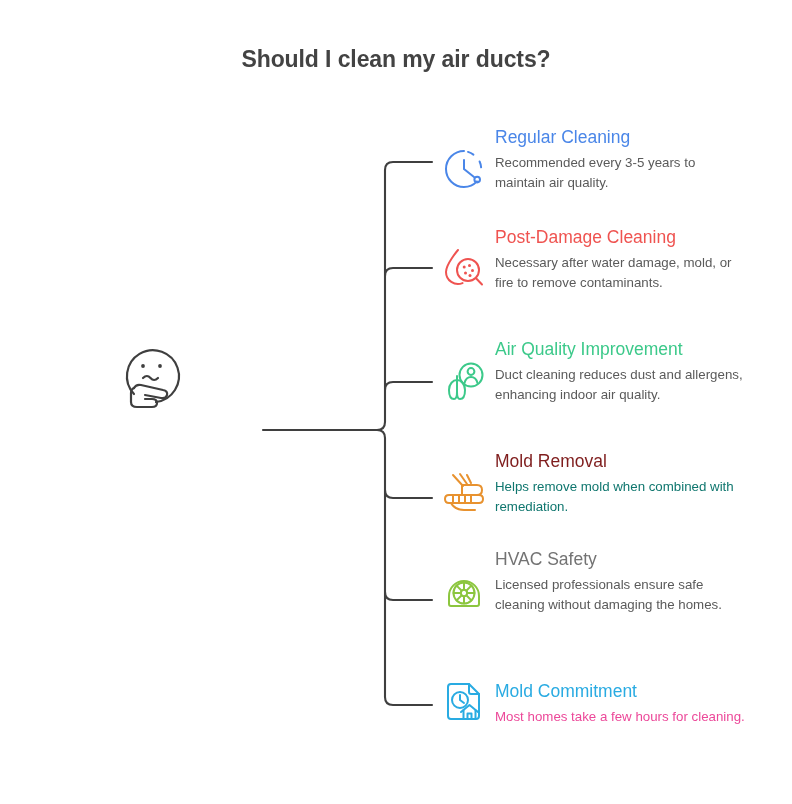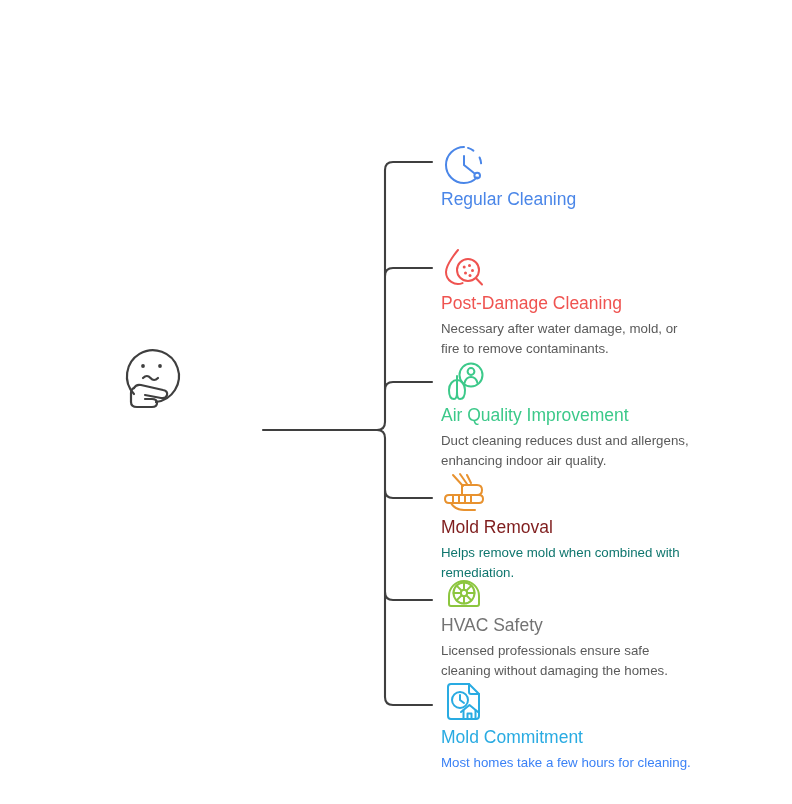--- a/index.html
+++ b/index.html
@@ -50,22 +50,21 @@
     top: 0;
     width: 792px;
     height: 804px;
     pointer-events: none;
   }
 
   
   .branch {
     position: absolute;
     display: flex;
-    align-items: flex-start;
-    flex-direction: column;
+    align-items: flex-end;
   }
   .branch-icon {
     width: 46px;
     height: 46px;
     flex: 0 0 46px;
     margin-right: 8px;
     margin-top: 14px;
   }
   .branch-text {
     width: 250px;
@@ -99,20 +98,21 @@
   #branch-2 .branch-icon { margin-top: 22px; }
   #branch-3 .branch-icon { margin-top: 20px; }
   #branch-4 .branch-icon { margin-top: 22px; }
   #branch-5 .branch-icon { margin-top: 20px; }
 </style>
 </head>
 <body style="background: rgb(255, 255, 255);">
 
 <div id="canvas">
 
+  <div class="title" style="color: rgb(67, 67, 67);">Should I clean my air ducts?</div>
 
   <div class="face-wrap">
     <svg viewBox="0 0 84 80" width="84" height="80">
 
       <path d="M 22 62 A 26 26 0 1 1 44 70" fill="none" stroke="#3f3f3f" stroke-width="2.2" stroke-linecap="round"></path>
 
       <circle cx="31" cy="34" r="1.9" fill="#3f3f3f"></circle>
       <circle cx="48" cy="34" r="1.9" fill="#3f3f3f"></circle>
 
       <path d="M 31 46 q 4 -4 7.5 0 q 3.5 4 7.5 0" fill="none" stroke="#3f3f3f" stroke-width="2.2" stroke-linecap="round" stroke-linejoin="round"></path>
@@ -146,20 +146,21 @@
           <path d="M 23 5 a 18 18 0 0 0 -18 18 a 18 18 0 0 0 18 18 a 18 18 0 0 0 13 -5.6" stroke-dasharray="0"></path>
           <path d="M 27 5.9 a 18 18 0 0 1 7.6 4.6" stroke-dasharray="6 5"></path>
           <path d="M 38.6 15.5 a 18 18 0 0 1 1.3 10.5" stroke-dasharray="6 5"></path>
           <path d="M 23 14 L 23 23 L 33 31"></path>
           <circle cx="36.2" cy="33.6" r="2.8"></circle>
         </g>
       </svg>
     </div>
     <div class="branch-text">
       <div class="branch-heading" style="color: rgb(74, 134, 232);">Regular Cleaning</div>
+      <div class="branch-desc" style="color: rgb(90, 90, 90);">Recommended every 3-5 years to maintain air quality.</div>
     </div>
   </div>
 
   <div class="branch" id="branch-2">
     <div class="branch-icon">
       <svg viewBox="0 0 46 46" width="46" height="46">
         <g fill="none" stroke="#3cc98a" stroke-width="2" stroke-linecap="round" stroke-linejoin="round">
 
           <path d="M 16 18 L 16 30"></path>
           <path d="M 16 22 C 12 22 8 26 8 32 C 8 38 10 41 13 41 C 15.5 41 16 38 16 34 Z"></path>
@@ -263,17 +264,17 @@
           <path d="M 19 15 L 19 20 L 23 23"></path>
 
           <path d="M 20 32 L 28.5 25 L 37 32"></path>
           <path d="M 22.5 30.2 L 22.5 39 L 34.5 39 L 34.5 30.2"></path>
           <path d="M 26.5 39 L 26.5 33.5 L 30.5 33.5 L 30.5 39"></path>
         </g>
       </svg>
     </div>
     <div class="branch-text">
       <div class="branch-heading" style="color: rgb(41, 171, 226);">Mold Commitment</div>
-      <div class="branch-desc" style="color: #3b82f6;">Most homes take a few hours for cleaning.</div>
+      <div class="branch-desc" style="color: #ec4899;">Most homes take a few hours for cleaning.</div>
     </div>
   </div>
 
 </div>
 
 </body></html>

